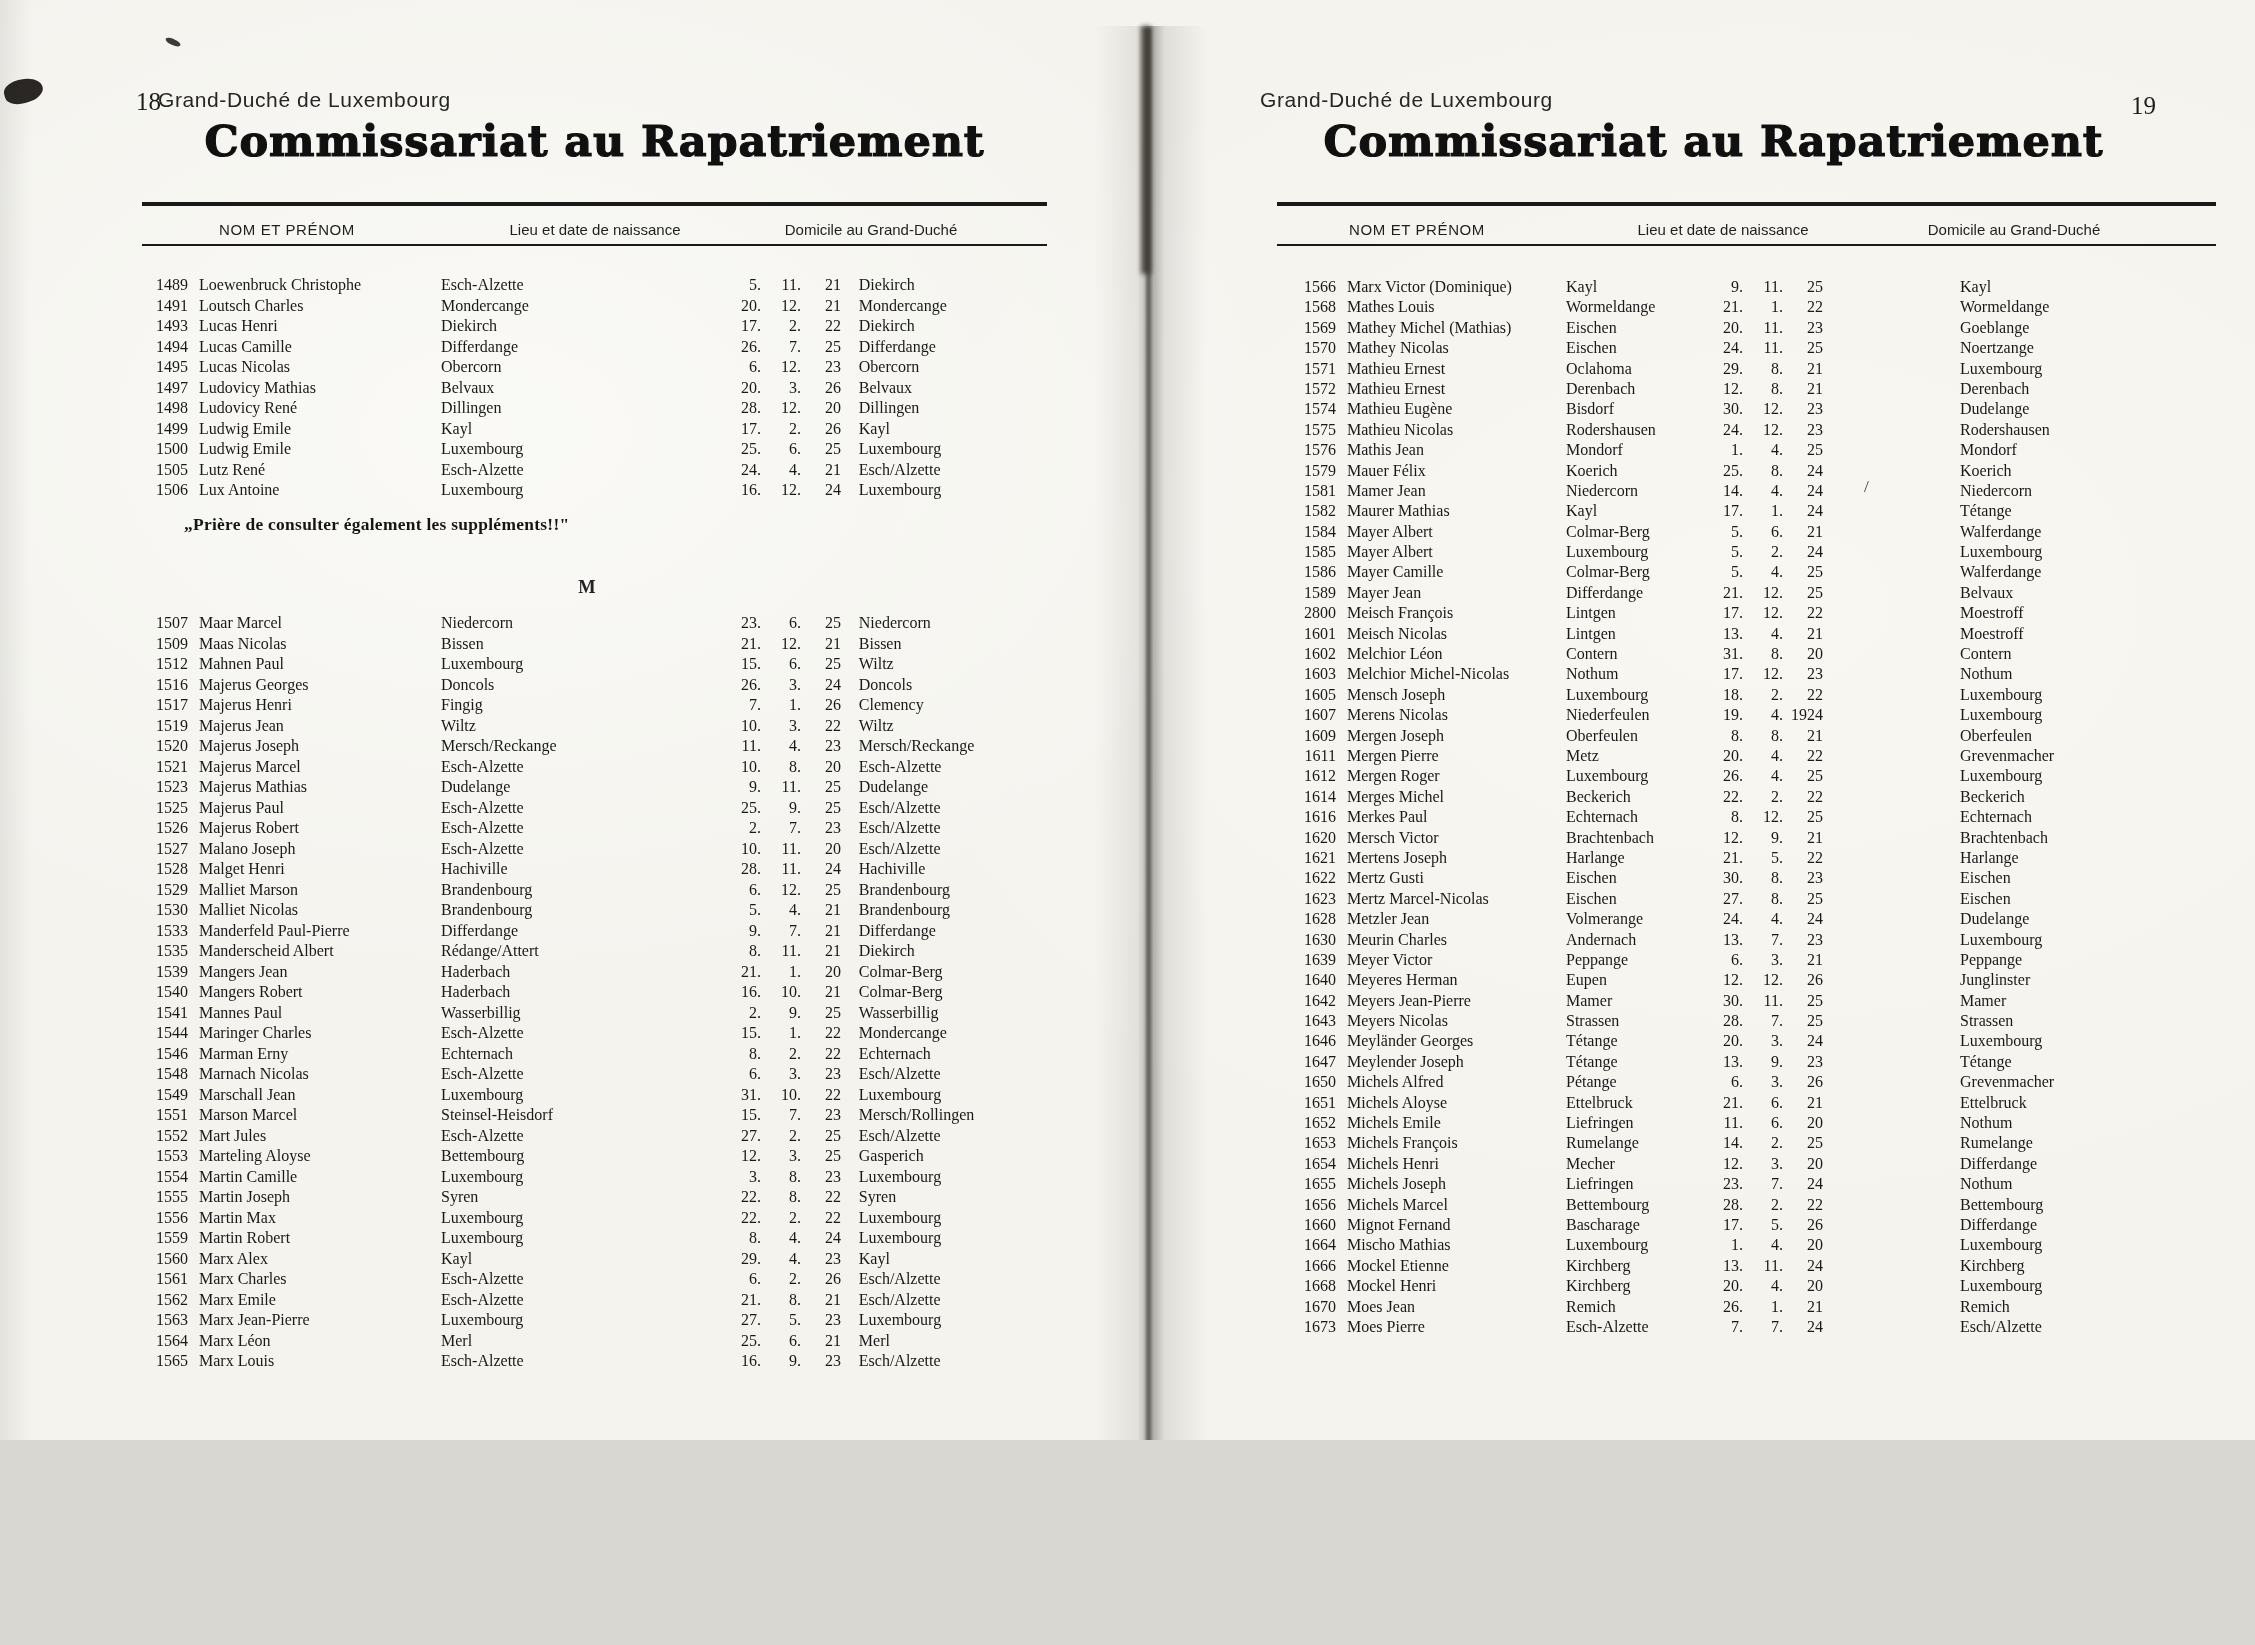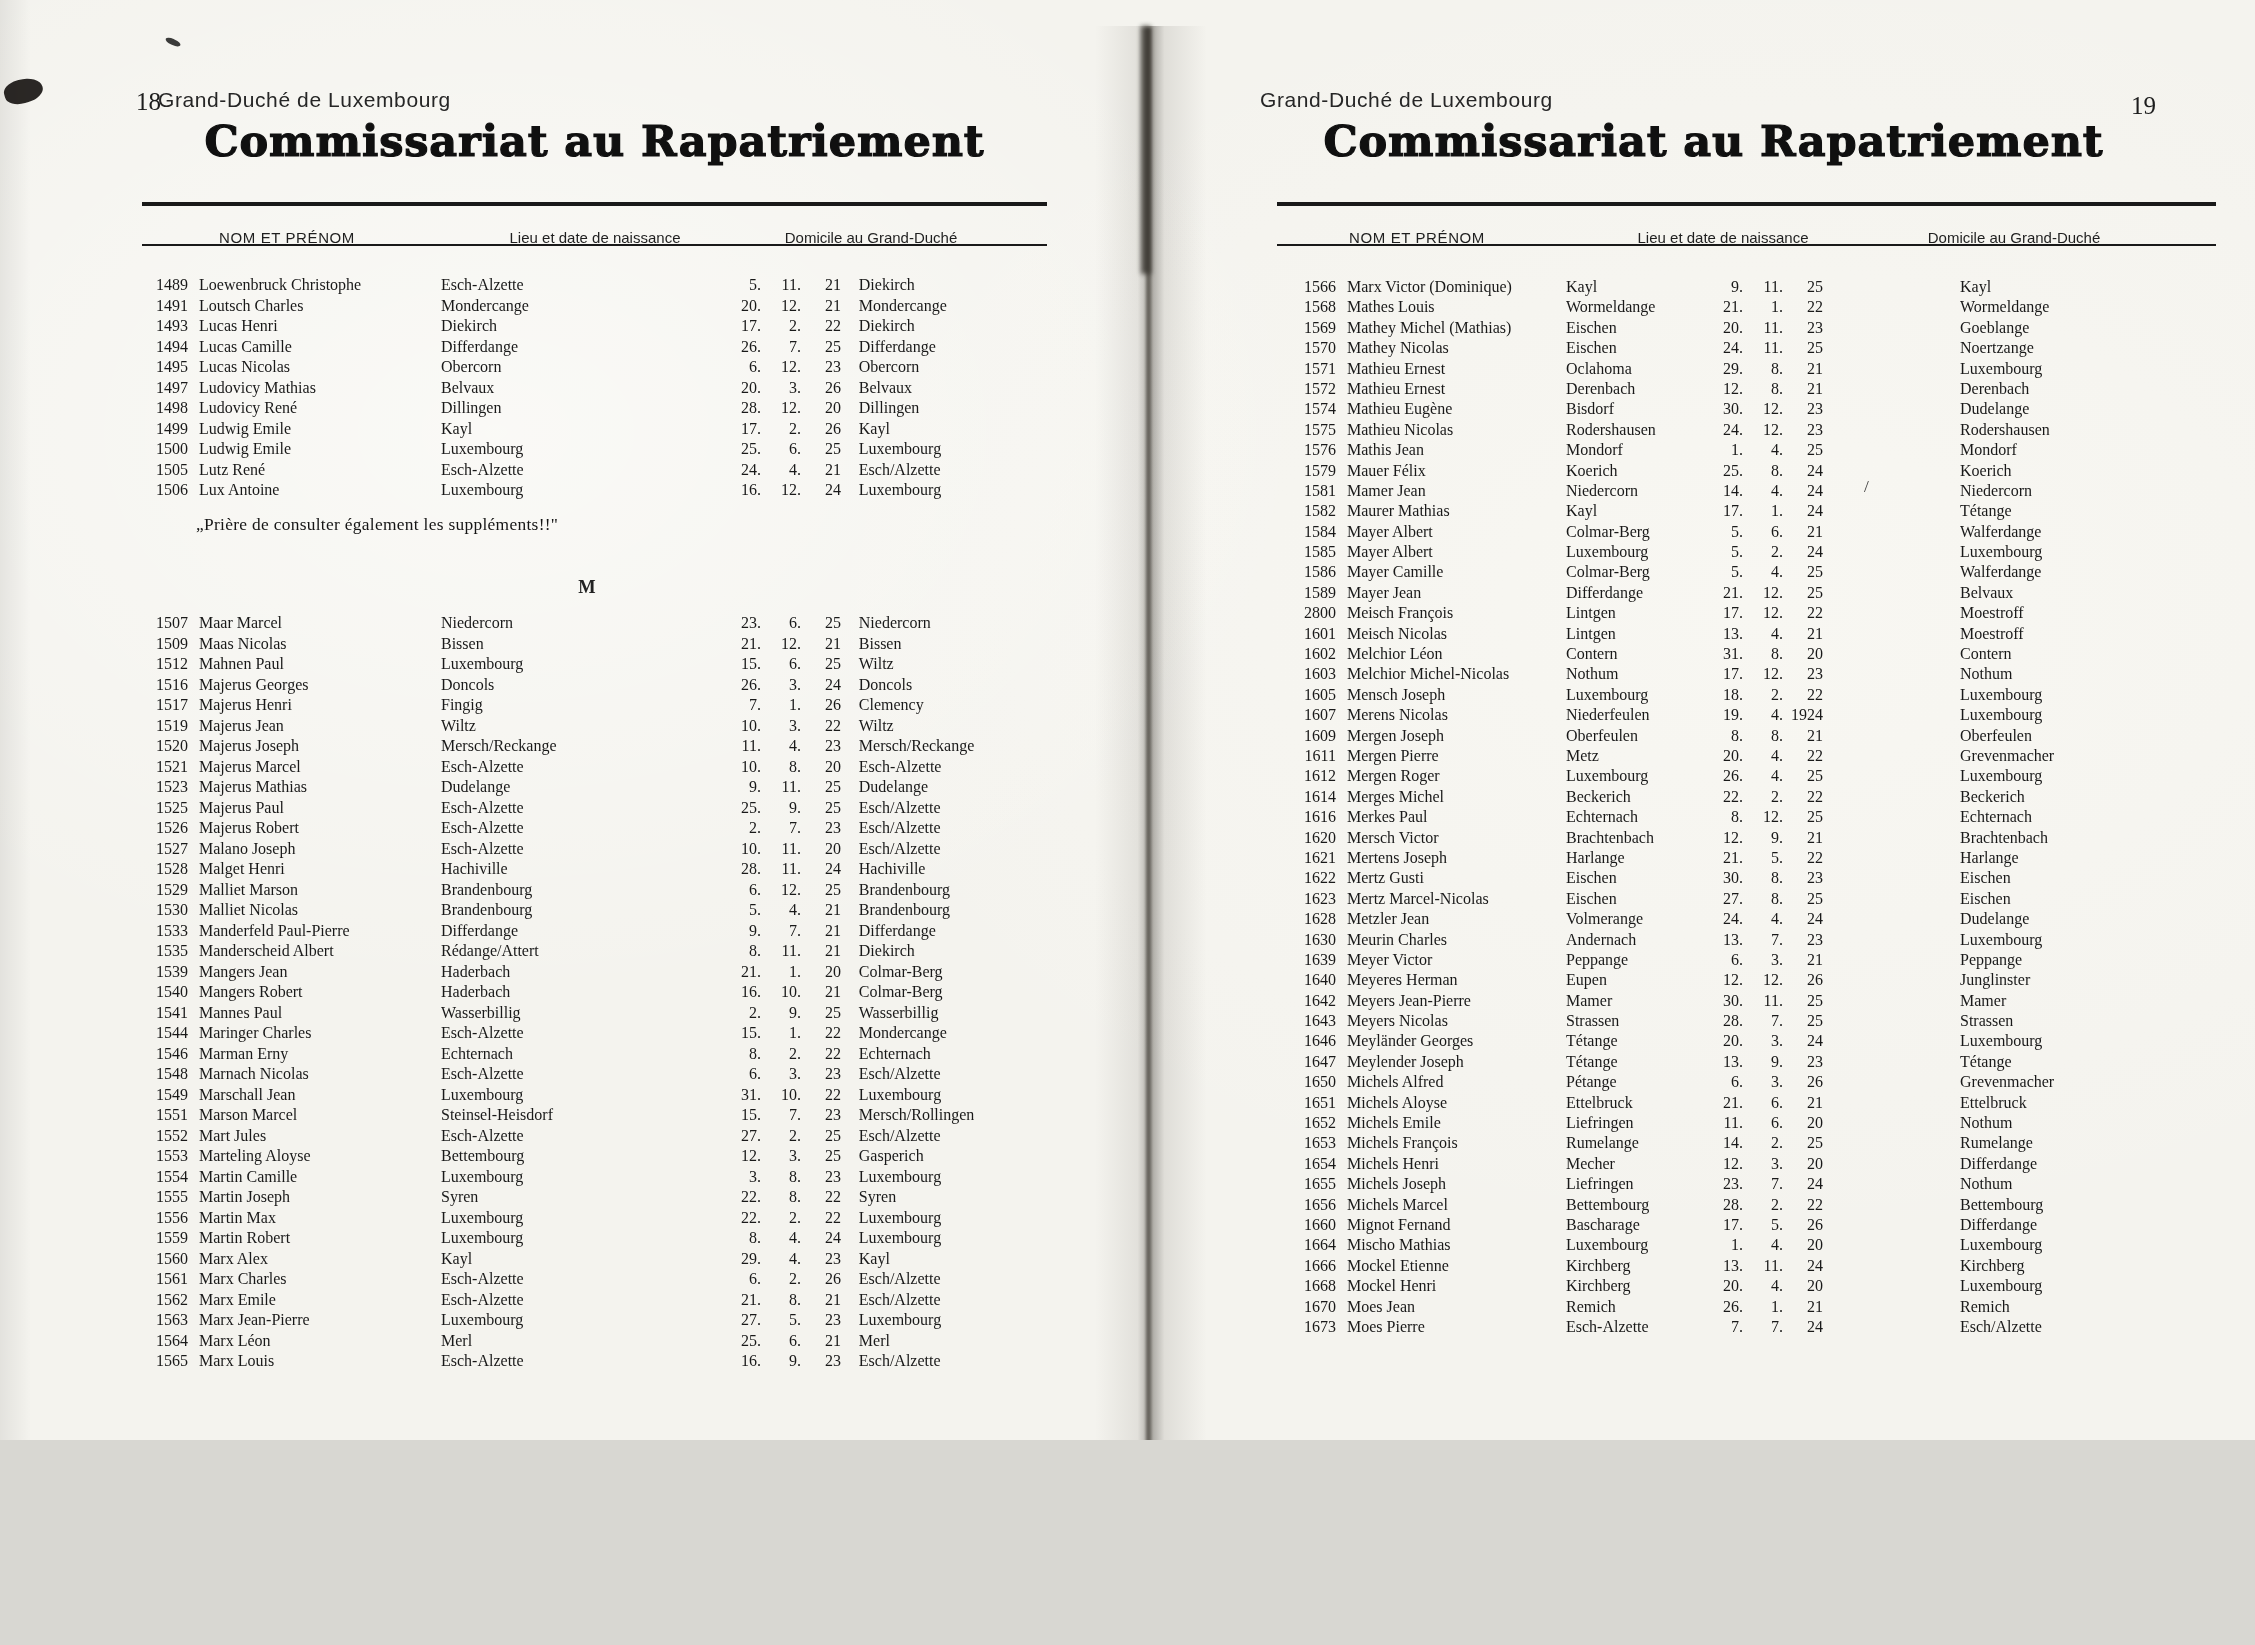--- a/index.html
+++ b/index.html
@@ -29,21 +29,21 @@
 
   .title{position:absolute;top:116px;left:var(--cl);width:var(--cw);text-align:center;
     font-family:"DejaVu Serif","Liberation Serif",serif;font-weight:700;font-size:43px;
     letter-spacing:0.9px;color:#101010;-webkit-text-stroke:1.2px #101010;}
   .page-right .title{transform:translateX(-33px);}
 
   .rule{position:absolute;left:var(--cl);width:var(--cw);background:#191919;}
   .rule-1{top:202px;height:3.7px;}
   .rule-2{top:244px;height:1.8px;}
 
-  .colhead{position:absolute;top:229px;transform:translateX(-50%);white-space:nowrap;
+  .colhead{position:absolute;top:221px;transform:translateX(-50%);white-space:nowrap;
     font-family:"Liberation Sans",sans-serif;font-size:15px;color:#1f1f1f;}
   .ch1{left:287px;letter-spacing:0.6px;}
   .ch2{left:587px;padding-left:16px;}
   .ch3{left:871px;}
   .page-right .ch1{left:289px;}
   .page-right .ch3{left:886px;}
 
   .rows{position:absolute;font-size:16px;color:#191919;}
   .rows-left{left:142px;width:918px;}
   #rows-left-1{top:275px;}
@@ -56,22 +56,22 @@
 
   .c-no{text-align:right;}
   .c-name{padding-left:11px;}
   .c-dom{padding-left:13.8px;}
   .page-right .c-dom{padding-left:133px;}
   .c-date{display:flex;}
   .dd{display:inline-block;width:35px;text-align:right;}
   .dm{display:inline-block;width:40px;text-align:right;}
   .dy{display:inline-block;width:40px;text-align:right;}
 
-  .note{position:absolute;left:184px;top:514px;font-weight:400;font-size:17.4px;
-    letter-spacing:0.3px;color:#151515;margin-left:12px;}
+  .note{position:absolute;left:184px;top:514px;font-weight:700;font-size:17.4px;
+    letter-spacing:0.3px;color:#151515;}
   .section-letter{position:absolute;left:587px;top:577px;transform:translateX(-50%);
     font-weight:700;font-size:18.4px;color:#222;}
 
   
   .fold{position:absolute;left:1095px;top:26px;width:112px;height:1568px;pointer-events:none;
     background:linear-gradient(90deg,transparent,rgba(95,90,82,.12) 38%,rgba(62,58,52,.42) 50%,rgba(95,90,82,.14) 62%,transparent);}
   .fold-core{position:absolute;left:1146px;top:27.5px;width:4.6px;height:1563px;background:#4a463f;
     filter:blur(1.8px);opacity:.75;pointer-events:none;}
   .fold-top{position:absolute;left:1141px;top:26px;width:10px;height:248px;background:#33302a;
     filter:blur(2.8px);opacity:.8;pointer-events:none;}

